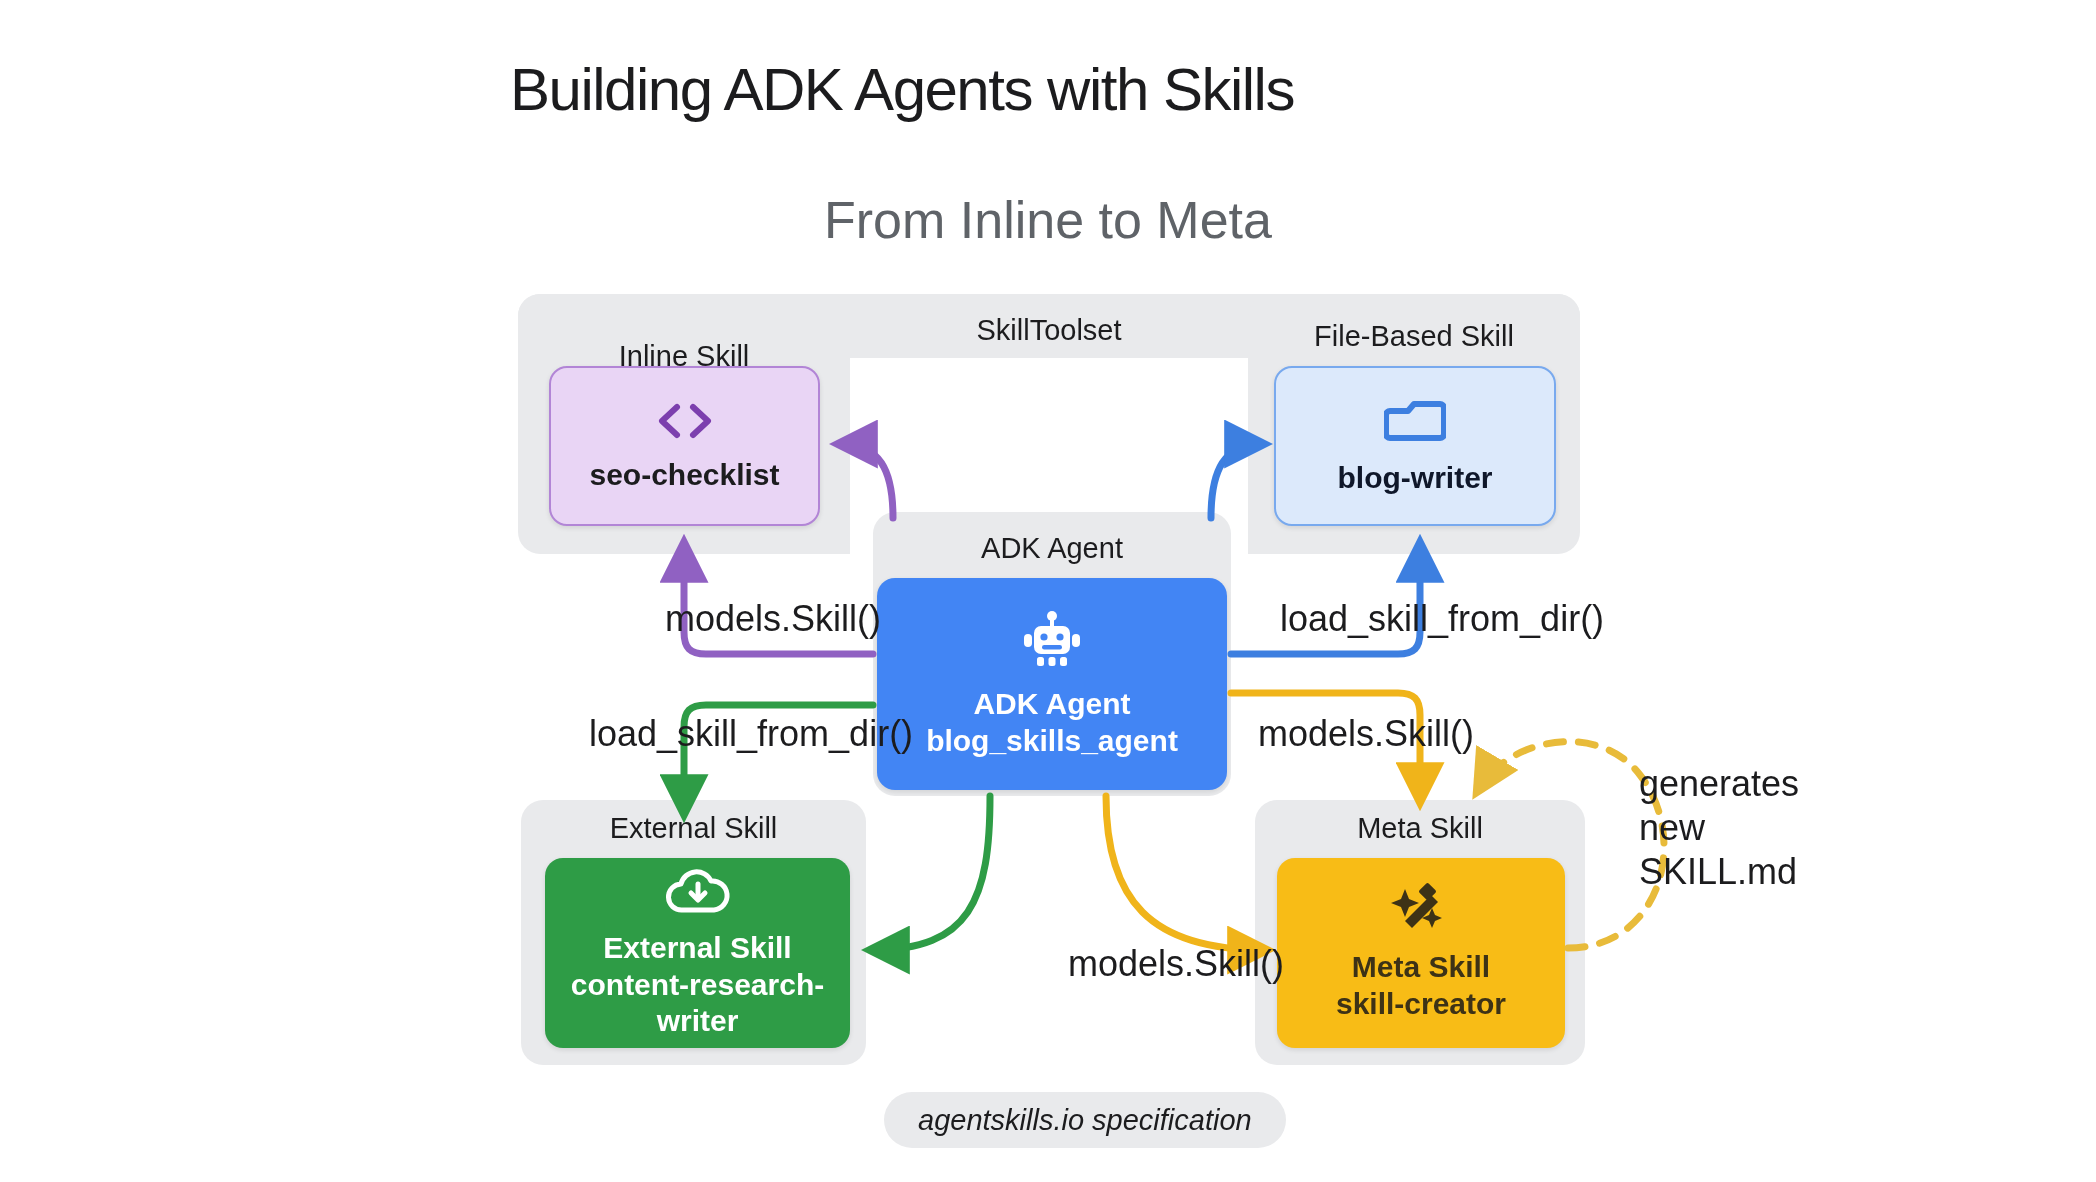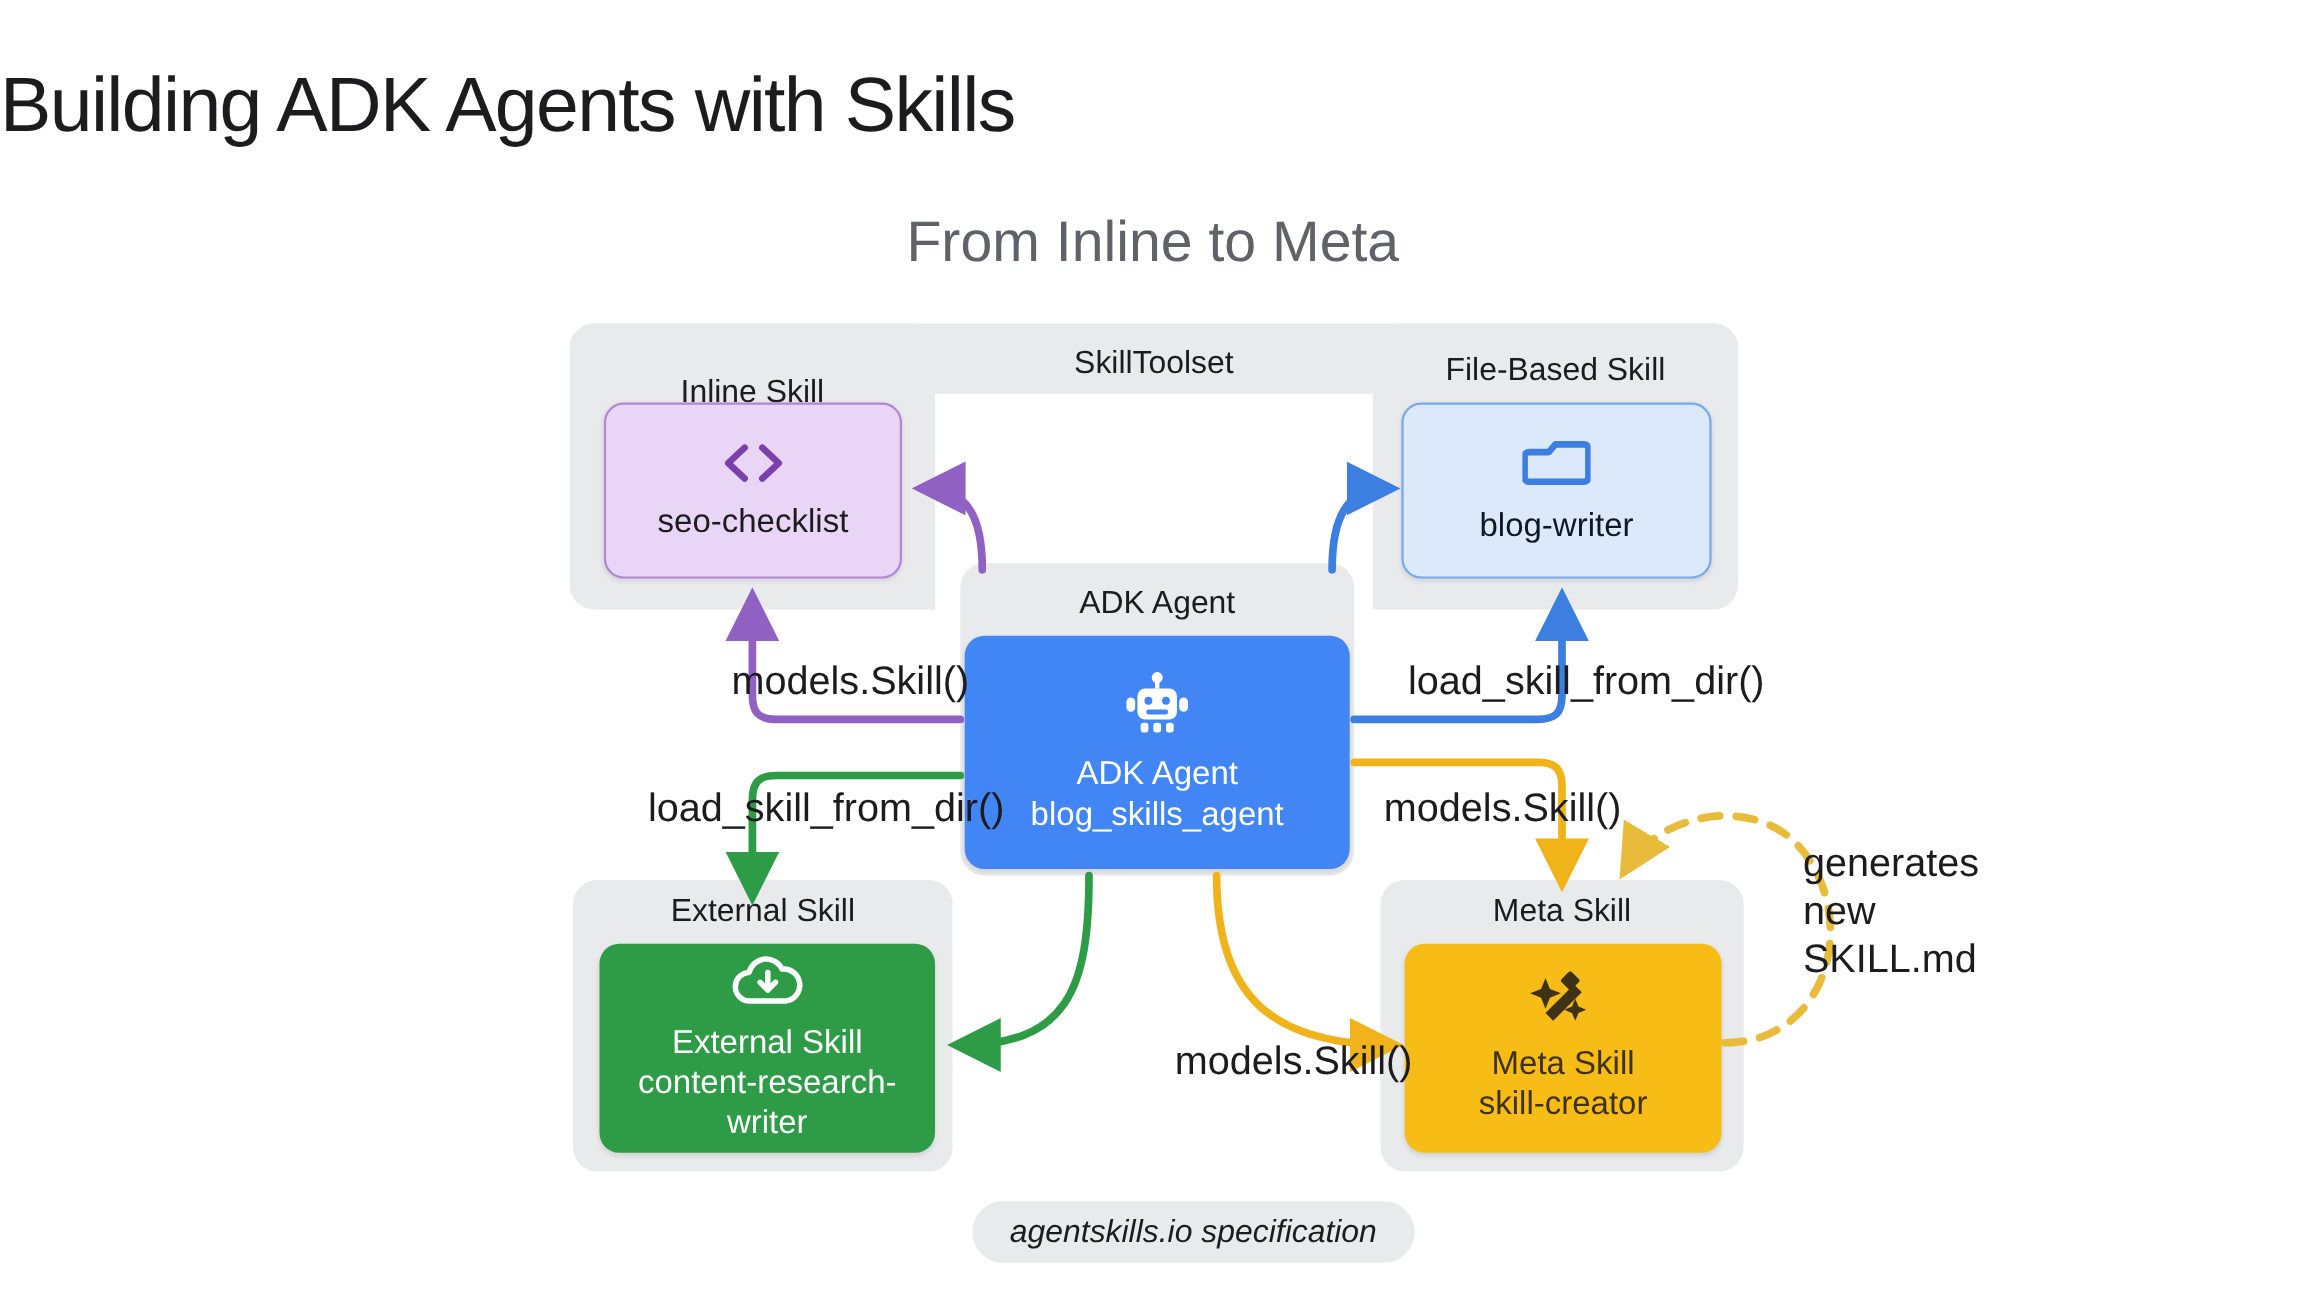--- a/index.html
+++ b/index.html
@@ -21,22 +21,22 @@
     left: 0; top: 0;
     width: 2096px;
     height: 1182px;
   }
 
   
   .title {
     position: absolute;
     left: 0; top: 58px;
     width: 1804px;
-    text-align: left;
-    font-size: 70px;
+    text-align: center;
+    font-size: 60px;
     font-weight: 400;
     letter-spacing: -1.5px;
     color: #1c1c1e;
     line-height: 1.08;
   }
   .subtitle {
     position: absolute;
     left: 0; top: 192px;
     width: 2096px;
     text-align: center;
@@ -77,21 +77,21 @@
     box-shadow: 0 2px 5px rgba(0,0,0,0.10);
   }
   .card-icon {
     display: block;
     line-height: 0;
     margin-bottom: 14px;
   }
   .card-text {
     font-size: 30px;
     line-height: 1.22;
-    font-weight: 400;
+    font-weight: 700;
   }
   .card-text .l2 { display: block; }
 
   .card-inline {
     background: #e9d5f5;
     border: 2px solid #b285d6;
     color: #1c1c1e;
   }
   .card-file {
     background: #dce9fb;

